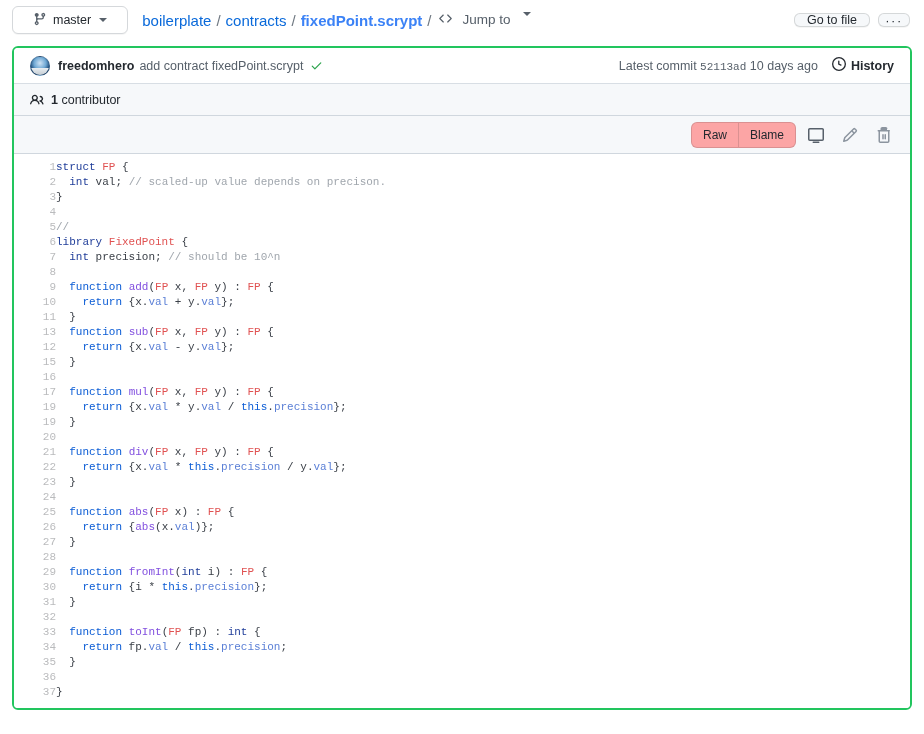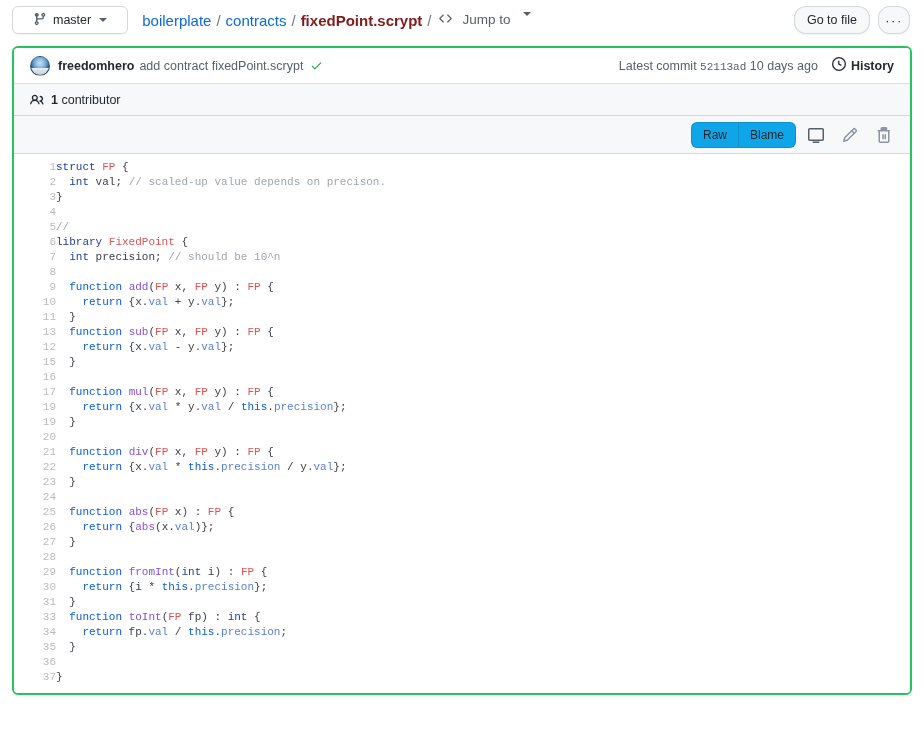--- a/index.html
+++ b/index.html
@@ -36,40 +36,40 @@
     border-top: 4px solid #57606a;
   }
   .breadcrumb {
     display: flex; align-items: center;
     font-size: 15px; color: #24292f;
     gap: 4px;
     flex-wrap: nowrap; white-space: nowrap;
   }
   .breadcrumb a { color: #0969da; text-decoration: none; cursor: pointer; }
   .breadcrumb .sep { color: #6e7781; margin: 0 1px; }
-  .breadcrumb .current { font-weight: 600; color: #7f1d1d; }
+  .breadcrumb .current { font-weight: 600; color: #3b82f6; }
   .jumpto {
     display: inline-flex; gap: 11px;
     color: #57606a; font-size: 13.5px; cursor: pointer;
     margin-left: 2px;
   }
   .jumpto .caret {
     width: 0; height: 0;
     border-left: 4px solid transparent;
     border-right: 4px solid transparent;
     border-top: 4px solid #57606a;
     margin-left: 1px;
   }
   .topbar-right {
     margin-left: auto; display: flex; align-items: center; gap: 8px;
   }
   .btn {
     display: inline-flex; align-items: center; justify-content: center;
-    height: 28px; padding: 0 12px;
-    border: 1px solid rgba(27,31,36,0.15); border-radius: 12px;
+    height: 14px; padding: 0 12px;
+    border: 1px solid rgba(27,31,36,0.15); border-radius: 6px;
     background: #f6f8fa; color: #24292f;
     font-size: 12.5px; cursor: pointer;
     box-shadow: 0 1px 0 rgba(27,31,36,0.04);
     white-space: nowrap;
   }
   .btn.kebab { width: 32px; padding: 0; letter-spacing: 1.5px; color: #24292f; font-size: 13px; }
 
   
   .filebox {
     margin: 6px 12px 0 12px;
@@ -133,21 +133,21 @@
   .meta-sep {
     display: inline-block; width: 1px; height: 16px;
     background: #d0d7de; margin: 0 12px;
   }
   .toolbar-right { margin-left: auto; display: flex; align-items: center; gap: 0; }
   .segmented { display: inline-flex; }
   .segmented .seg {
     height: 26px; padding: 0 11px;
     display: inline-flex; align-items: center;
     border: 1px solid rgba(27,31,36,0.15);
-    background: #0ea5e9; color: #24292f;
+    background: #fca5a5; color: #24292f;
     font-family: "Liberation Sans", sans-serif; font-size: 12px;
     cursor: pointer;
   }
   .segmented .seg:first-child { border-radius: 6px 0 0 6px; }
   .segmented .seg:last-child { border-radius: 0 6px 6px 0; border-left: 0; }
   .icon-btn {
     width: 28px; height: 26px;
     display: inline-flex; align-items: center; justify-content: center;
     cursor: pointer; margin-left: 6px;
   }
@@ -405,20 +405,24 @@
             </tr>
             <tr>
               <td class="lnum">30</td>
               <td class="lcode"><span class="pl">    </span><span class="kw">return</span><span class="pl"> {i * </span><span class="kw">this</span><span class="pl">.</span><span class="pr">precision</span><span class="pl">};</span></td>
             </tr>
             <tr>
               <td class="lnum">31</td>
               <td class="lcode"><span class="pl">  }</span></td>
             </tr>
             <tr>
+              <td class="lnum">32</td>
+              <td class="lcode">&nbsp;</td>
+            </tr>
+            <tr>
               <td class="lnum">33</td>
               <td class="lcode"><span class="pl">  </span><span class="kw">function </span><span class="fn">toInt</span><span class="pl">(</span><span class="ty">FP</span><span class="pl"> fp) : </span><span class="k">int</span><span class="pl"> {</span></td>
             </tr>
             <tr>
               <td class="lnum">34</td>
               <td class="lcode"><span class="pl">    </span><span class="kw">return</span><span class="pl"> fp.</span><span class="pr">val</span><span class="pl"> / </span><span class="kw">this</span><span class="pl">.</span><span class="pr">precision</span><span class="pl">;</span></td>
             </tr>
             <tr>
               <td class="lnum">35</td>
               <td class="lcode"><span class="pl">  }</span></td>

